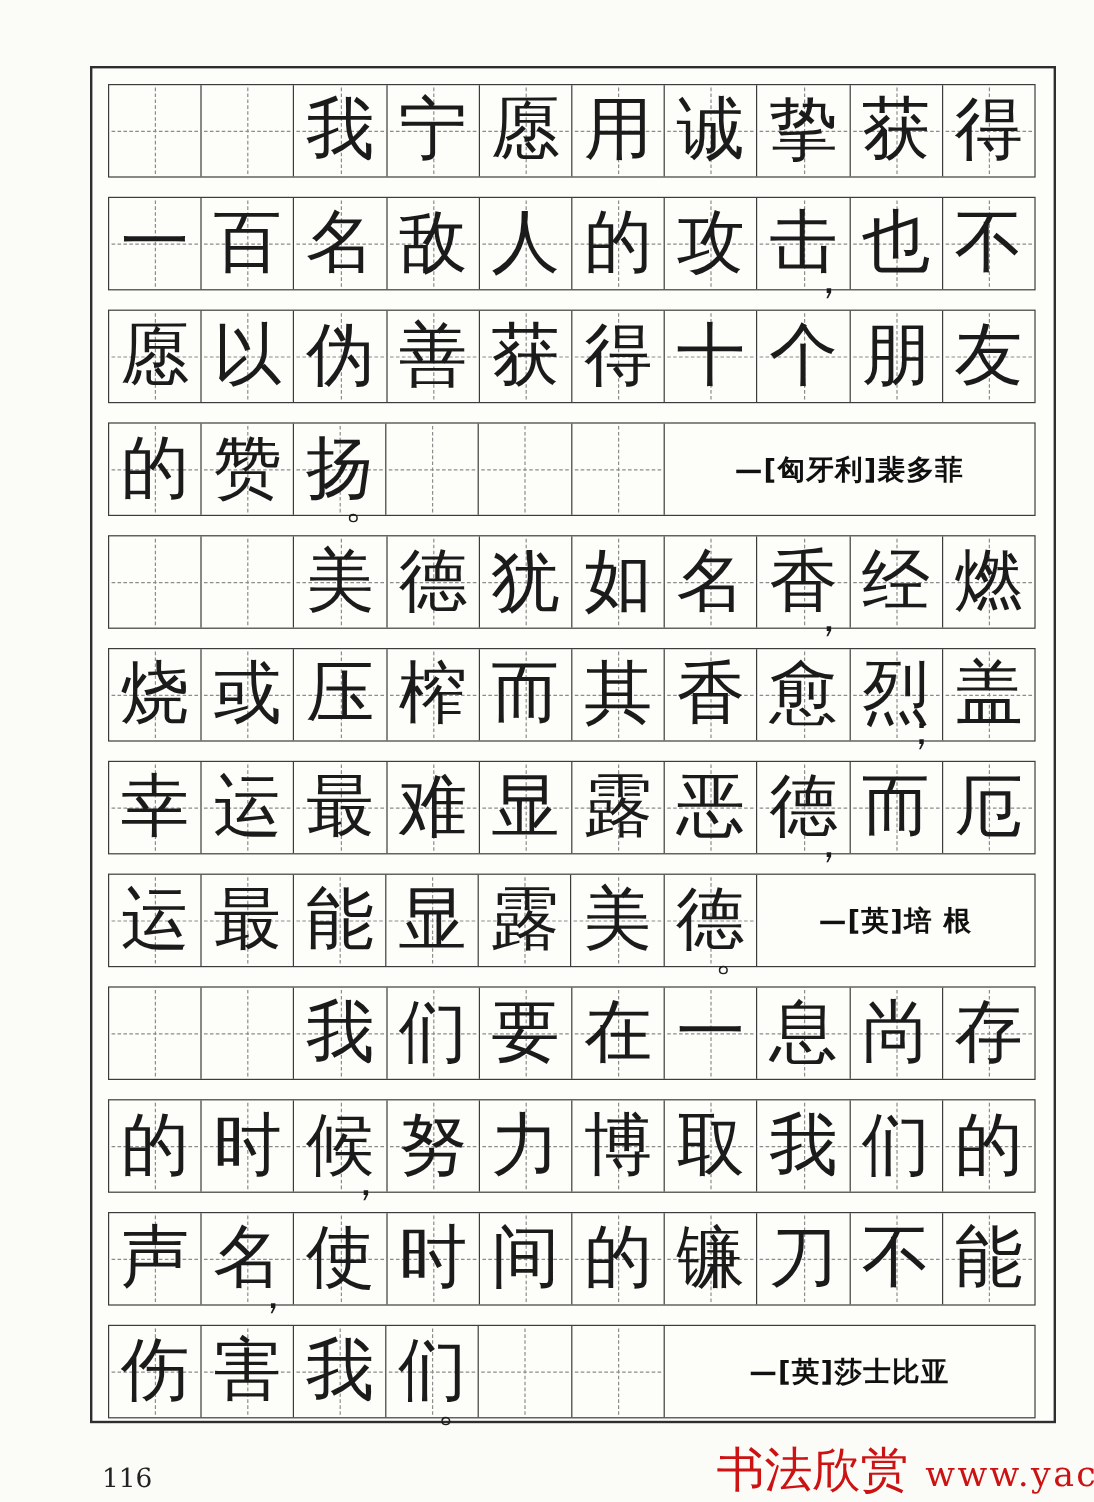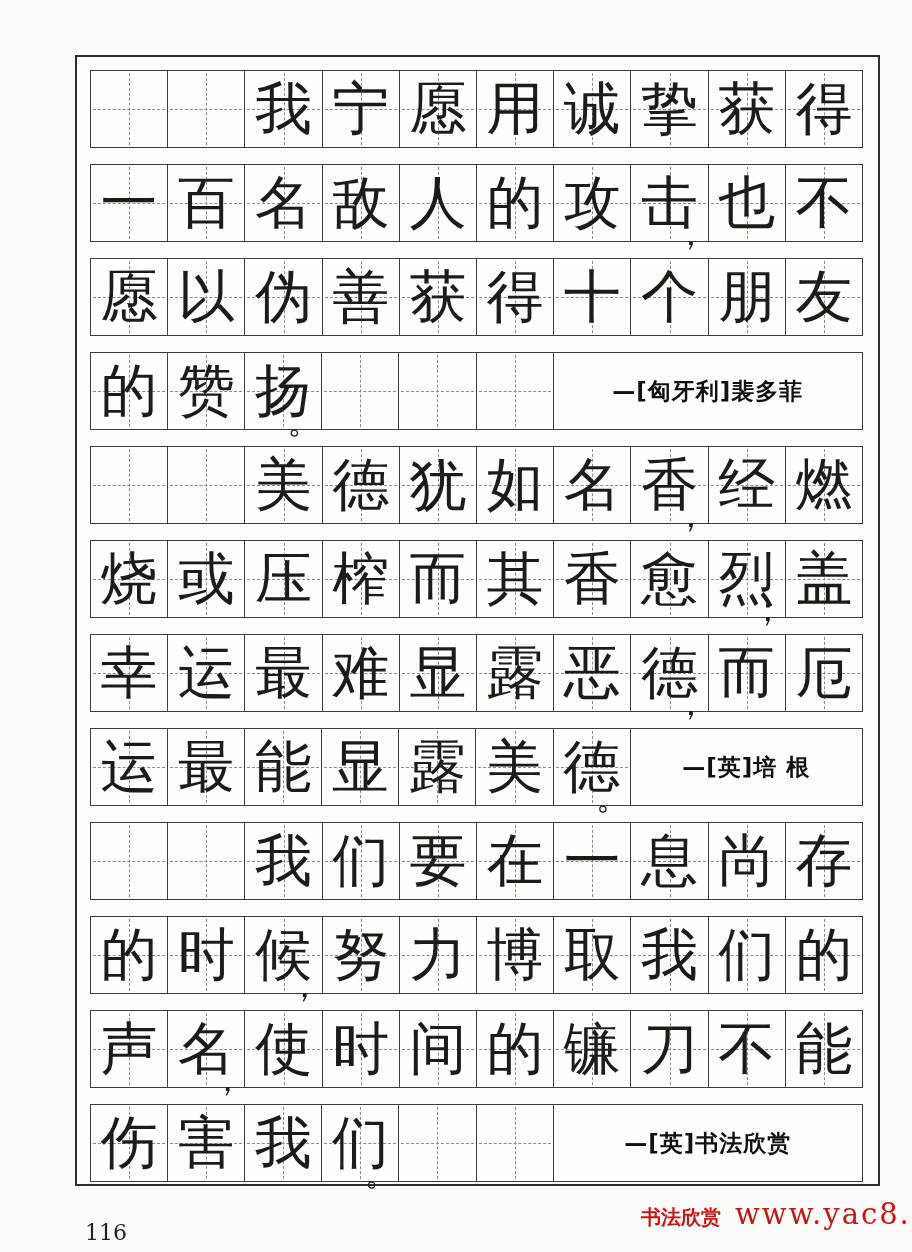--- a/index.html
+++ b/index.html
@@ -53,21 +53,21 @@
   }
   .page-number{
     position:absolute;left:85px;top:1220px;
     font-family:"DejaVu Serif",serif;font-size:22px;color:#222;text-align:right;
   }
   .watermark{
     position:absolute;left:597px;top:1197px;
     display:flex;align-items:baseline;gap:14px;white-space:nowrap;
   }
   .wm-name{
-    font-family:"DejaVu Serif",serif;font-weight:700;font-size:20px;margin-left:44px;
+    font-family:"DejaVu Serif",serif;font-weight:400;font-size:40px;
   }
   .wm-url{
     font-family:"DejaVu Serif",serif;font-size:29px;letter-spacing:2px;
   }
 </style>
 </head>
 <body>
 
 <div class="page-border"></div>
 
@@ -426,21 +426,21 @@
       <div class="cell g">
         <span class="char">们</span>
         <span class="punct">。</span>
       </div>
       <div class="cell g">
         <span class="char"></span>
       </div>
       <div class="cell g">
         <span class="char"></span>
       </div>
-      <div class="cell attr-cell" style="flex: 0 0 40%;"><span>—[英]书法欣赏</span></div>
+      <div class="cell attr-cell" style="flex: 0 0 40%;"><span>—[英]莎士比亚</span></div>
     </div>
   </div>
 
 <div class="page-number">116</div>
 
 <div class="watermark" style="color: rgb(204, 18, 18);">
   <span class="wm-name">书法欣赏</span>
   <span class="wm-url">www.yac8.com</span>
 </div>
 

